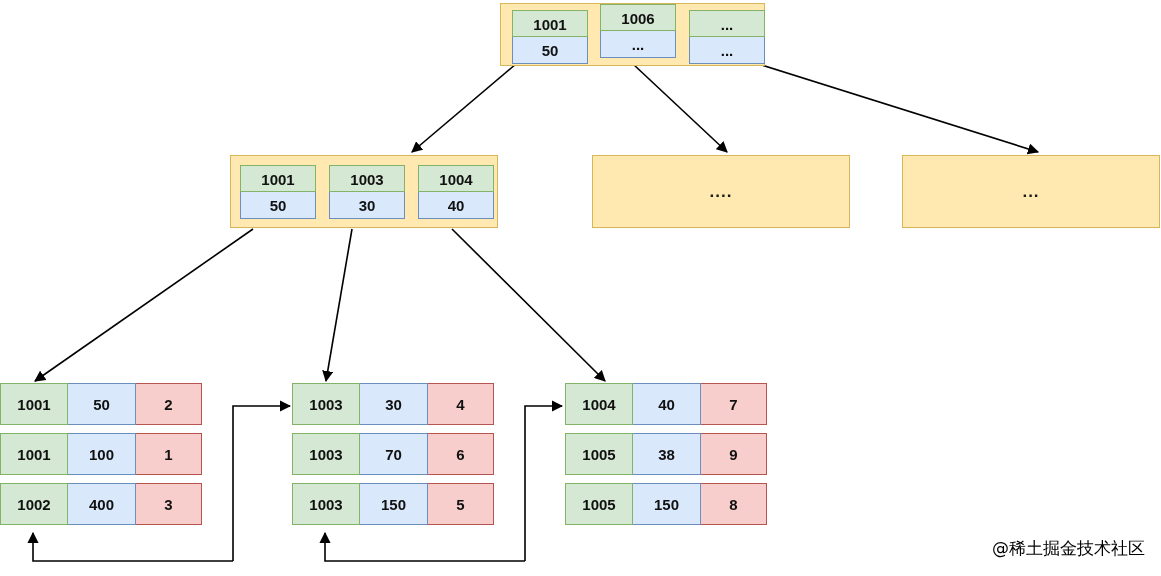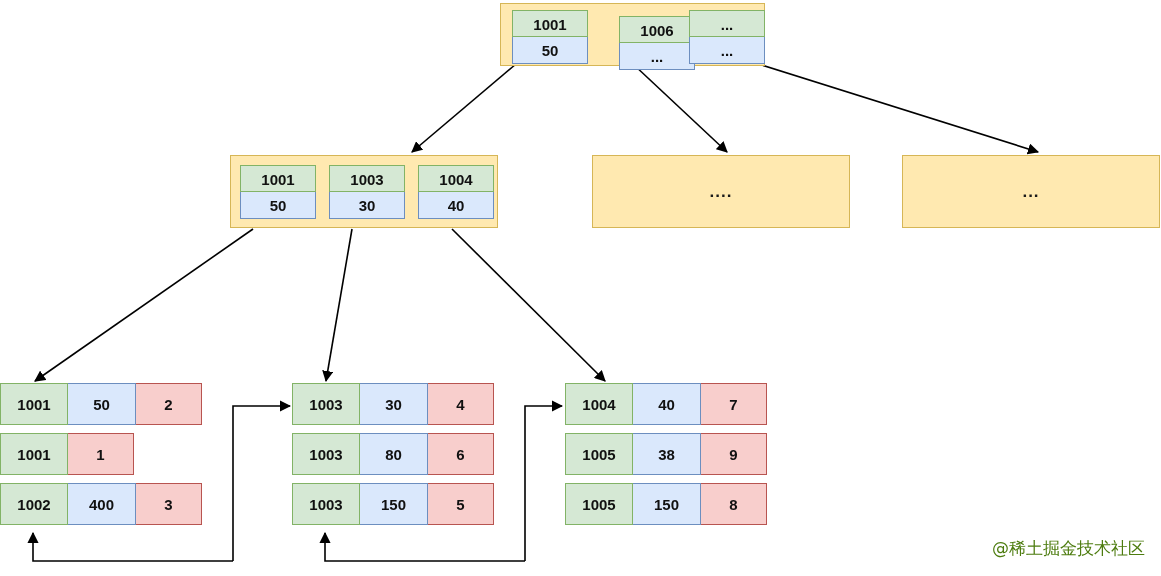--- a/index.html
+++ b/index.html
@@ -102,21 +102,21 @@
     background: #f8cecc;
     border: 1px solid #b85450;
     border-left: none;
   }
   
   #watermark {
     position: absolute;
     right: 16px;
     bottom: 16px;
     font-size: 17px;
-    color: #4d7c0f;
+    color: #000000;
     white-space: nowrap;
     font-family: "DejaVu Sans", sans-serif;
   }
 </style>
 </head>
 <body>
 
 <div id="canvas">
 
   <svg id="edges" viewBox="0 0 1161 576" width="1161" height="576">
@@ -141,21 +141,21 @@
 
     <polyline points="525,561 525,406 562,406" fill="none" stroke="#000000" stroke-width="1.6" marker-end="url(#arrow)"></polyline>
     <polyline points="525,561 325,561 325,533" fill="none" stroke="#000000" stroke-width="1.6" marker-end="url(#arrow)"></polyline>
   </svg>
 
   <div class="node-box" style="left:500px; top:3px; width:265px; height:63px;">
     <div class="kv" style="left:11px; top:6px;">
       <div class="k">1001</div>
       <div class="v">50</div>
     </div>
-    <div class="kv" style="left:99px; top:12px;margin-left:19px;">
+    <div class="kv" style="left:99px; top:0;">
       <div class="k">1006</div>
       <div class="v">...</div>
     </div>
     <div class="kv" style="left:188px; top:6px;">
       <div class="k">...</div>
       <div class="v">...</div>
     </div>
   </div>
 
   <div class="node-box" style="left:230px; top:155px; width:268px; height:73px;">
@@ -178,38 +178,39 @@
   <div class="node-box plain" style="left:902px; top:155px; width:258px; height:73px;">...</div>
 
   <div class="leafblock" style="left:0px; top:383px; width:202px; height:150px;">
     <div class="row" style="left:0px; top:0px;">
       <div class="cell c-id">1001</div>
       <div class="cell c-val">50</div>
       <div class="cell c-ptr">2</div>
     </div>
     <div class="row" style="left:0px; top:50px;">
       <div class="cell c-id">1001</div>
+      <div class="cell c-val">100</div>
       <div class="cell c-ptr">1</div>
     </div>
     <div class="row" style="left:0px; top:100px;border-radius:12px;">
       <div class="cell c-id">1002</div>
       <div class="cell c-val">400</div>
       <div class="cell c-ptr">3</div>
     </div>
   </div>
 
   <div class="leafblock" style="left:292px; top:383px; width:202px; height:150px;">
     <div class="row" style="left:0px; top:0px;">
       <div class="cell c-id">1003</div>
       <div class="cell c-val">30</div>
       <div class="cell c-ptr">4</div>
     </div>
     <div class="row" style="left:0px; top:50px;">
       <div class="cell c-id">1003</div>
-      <div class="cell c-val">80</div>
+      <div class="cell c-val">70</div>
       <div class="cell c-ptr">6</div>
     </div>
     <div class="row" style="left:0px; top:100px;">
       <div class="cell c-id">1003</div>
       <div class="cell c-val">150</div>
       <div class="cell c-ptr">5</div>
     </div>
   </div>
 
   <div class="leafblock" style="left:565px; top:383px; width:202px; height:150px;">

